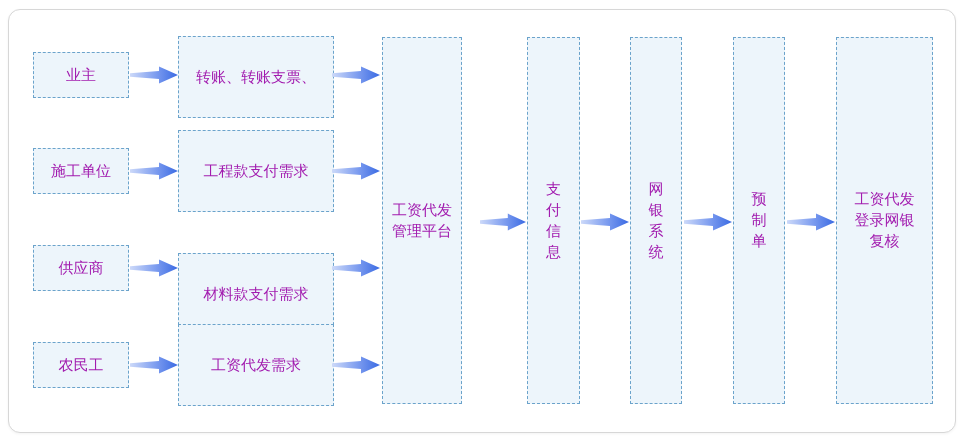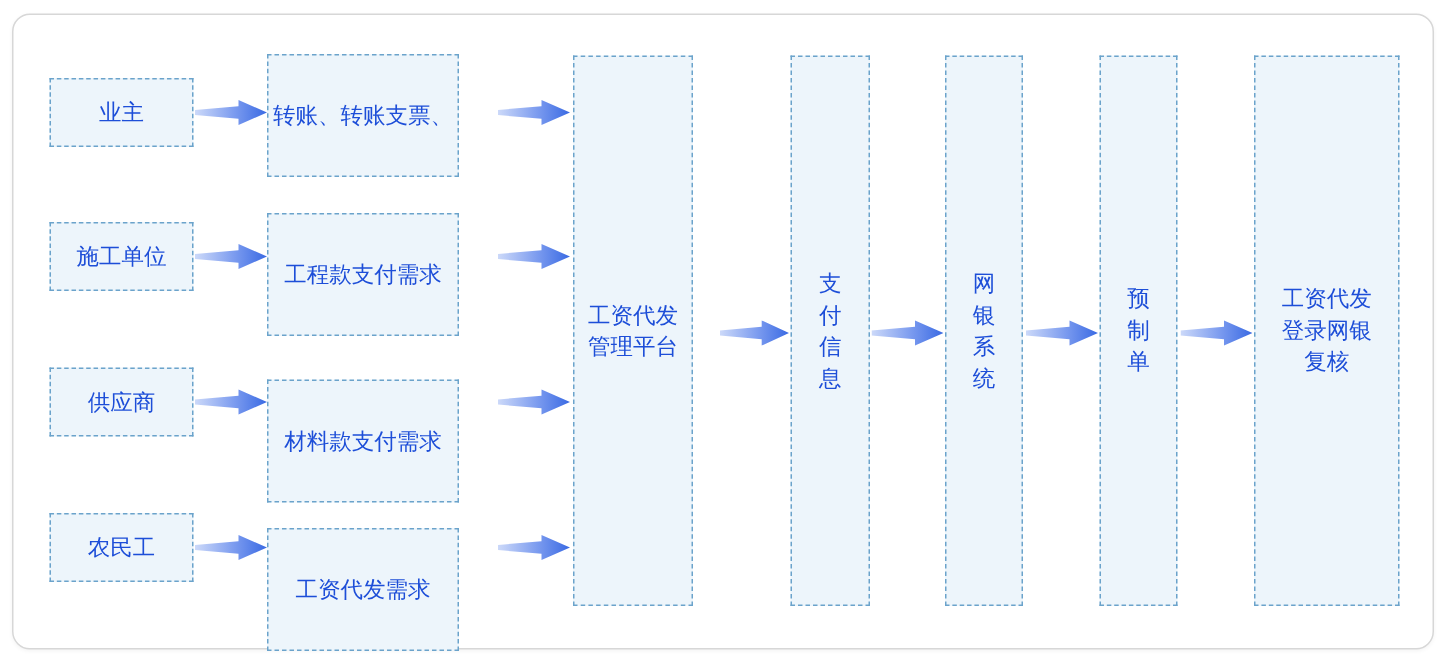--- a/index.html
+++ b/index.html
@@ -7,31 +7,31 @@
   .stage-wrap{position:relative;width:965px;height:443px;background:#ffffff;overflow:hidden;}
   .card{
     position:absolute;left:8px;top:9px;width:948px;height:424px;
     background:#ffffff;border:1px solid #d7d7d7;border-radius:12px;
     box-shadow:0 1px 3px rgba(0,0,0,0.05);
     box-sizing:border-box;
   }
   .node{
     position:absolute;display:flex;align-items:center;justify-content:center;
     background:#edf5fb;border:1px dashed #6ba3cb;box-sizing:border-box;
-    color:#1d4ed8;font-size:15px;text-align:center;
+    color:#a21caf;font-size:15px;text-align:center;
   }
   .node .txt{display:block;}
   .node .ln{display:block;line-height:22px;}
   .tall .ln{line-height:21px;}
   
   .c1{left:33px;width:96px;height:46px;}
   .c1.r0{top:52px;} .c1.r1{top:148px;justify-content:center;} .c1.r2{top:245px;} .c1.r3{top:342px;}
   
-  .c2{left:178px;width:128px;height:82px;}
-  .c2.r0{top:36px;} .c2.r1{top:130px;margin-top:12px;} .c2.r2{top:227px;margin-top:26px;} .c2.r3{top:324px;margin-top:28px;}
+  .c2{left:178px;width:156px;height:82px;}
+  .c2.r0{top:36px;} .c2.r1{top:130px;} .c2.r2{top:227px;margin-top:26px;} .c2.r3{top:324px;}
   
   .tall{top:37px;height:367px;}
   .s0{left:382px;width:80px;}
   .s1{left:527px;width:53px;}
   .s2{left:630px;width:52px;}
   .s3{left:733px;width:52px;}
   .s4{left:836px;width:97px;}
   .arrow{position:absolute;display:block;}
   .defs-holder{position:absolute;width:0;height:0;overflow:hidden;}
 </style>

